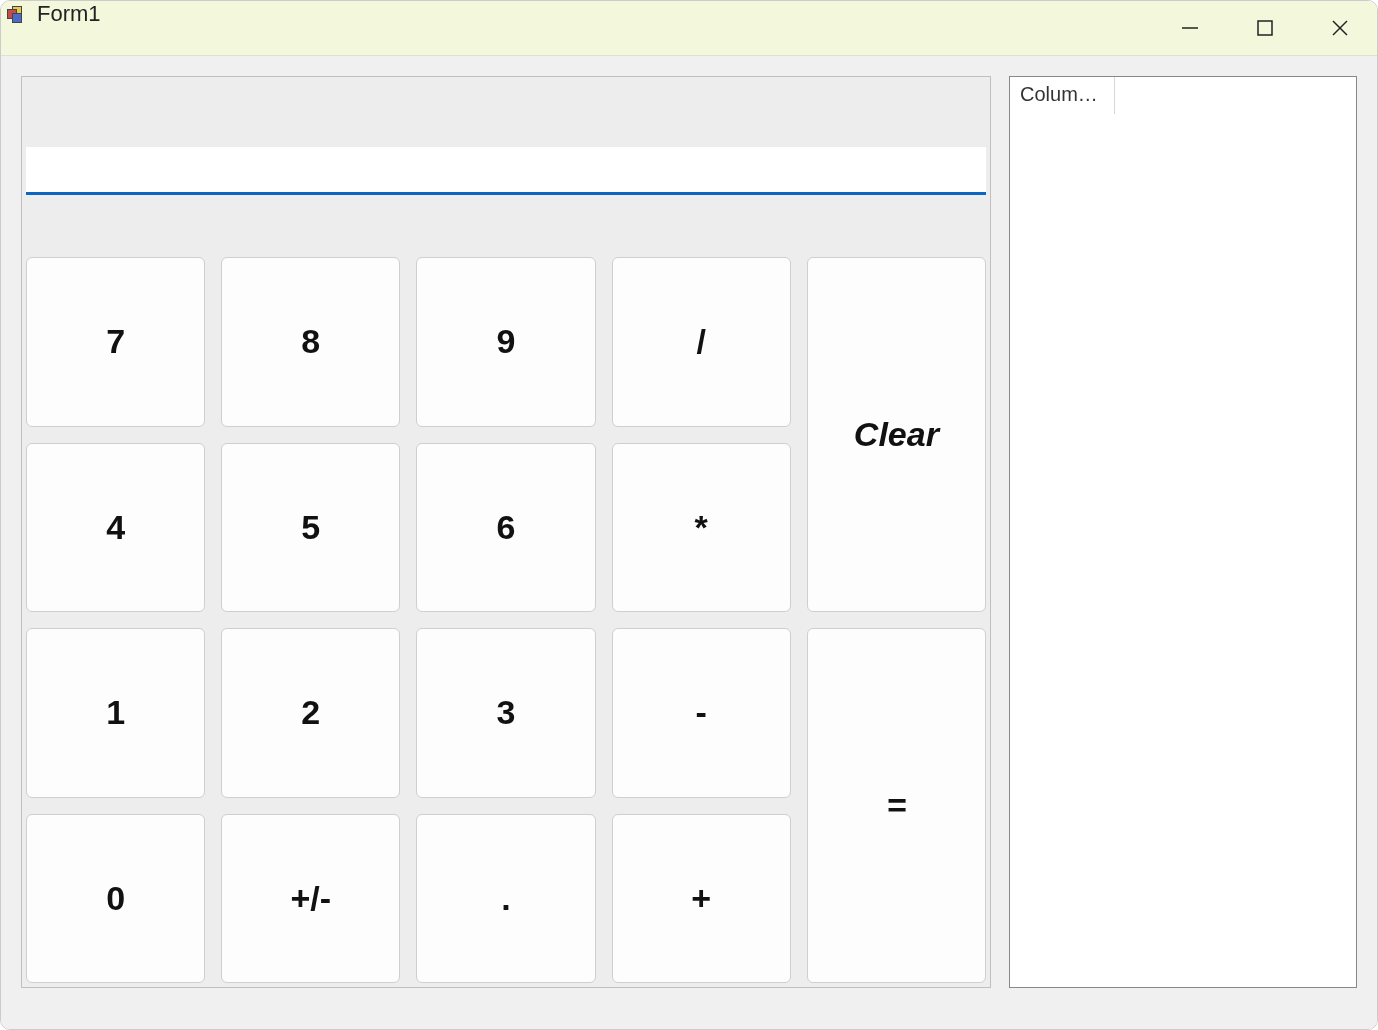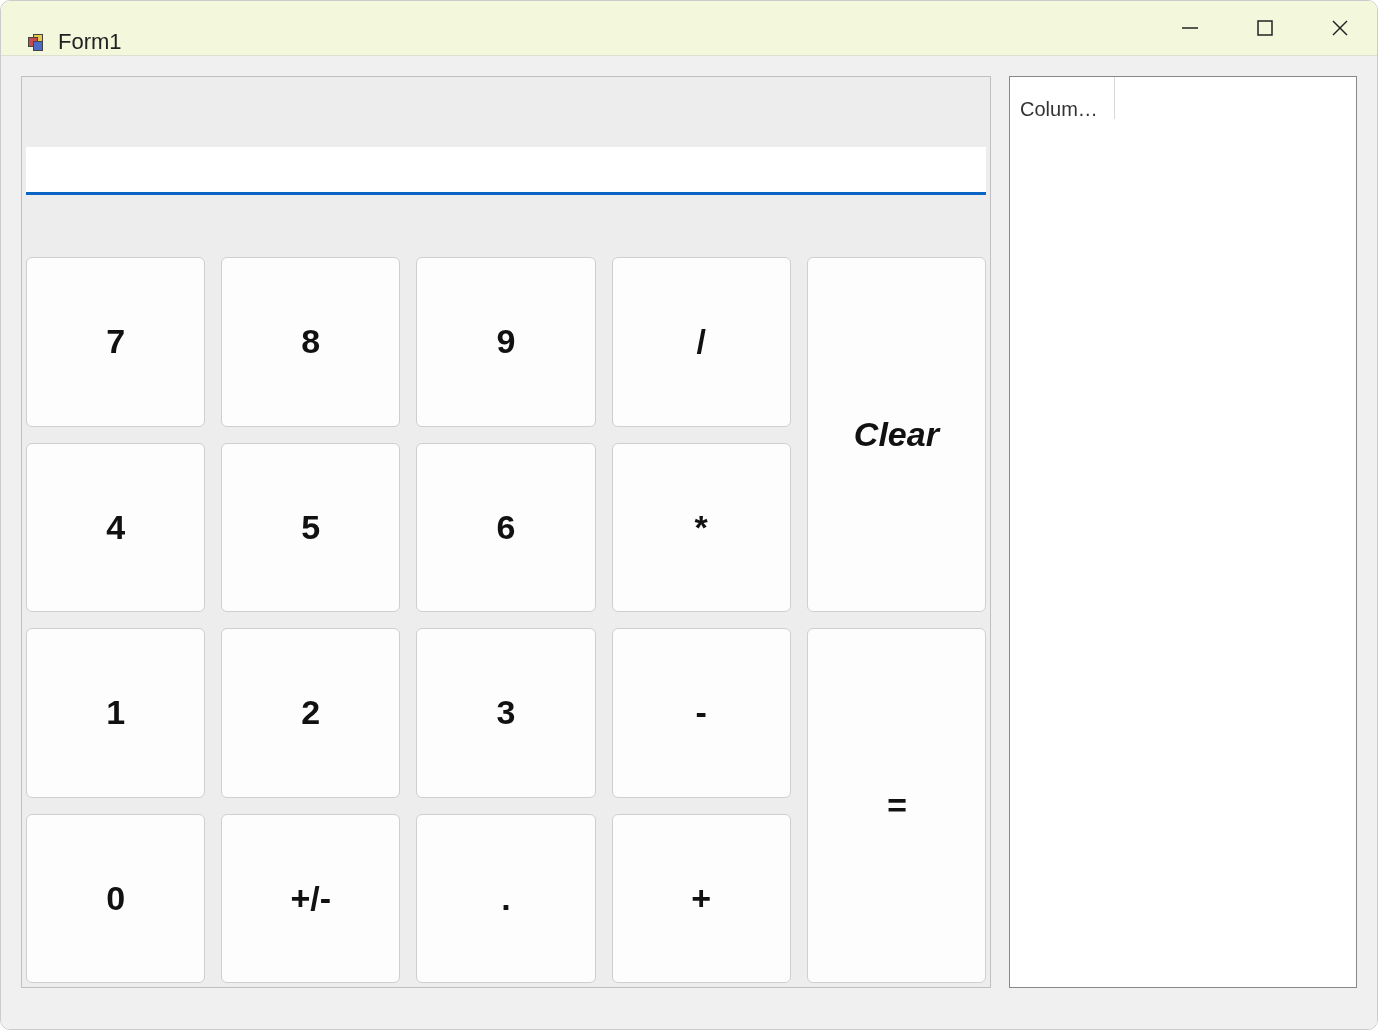--- a/index.html
+++ b/index.html
@@ -20,23 +20,23 @@
       background: #ffffff;
       border: 1px solid #cccccc;
       border-radius: 10px;
       position: relative;
       overflow: hidden;
     }
     .titlebar {
       height: 55px;
       background: #f3f8dd;
       display: flex;
-      align-items: flex-end;
+      align-items: flex-start;
       justify-content: space-between;
-      padding: 0 0 0 27px;
+      padding: 0 0 0 6px;
       border-bottom: 1px solid #e0e0d0;
     }
     .titlebar-left {
       display: flex;
       align-items: center;
       gap: 8px;
     }
     .app-icon {
       width: 22px;
       height: 22px;
@@ -143,21 +143,21 @@
       background: #ffffff;
       border: 1px solid #888;
     }
     .list-header {
       height: 38px;
       display: flex;
       align-items: stretch;
       border-bottom: 1px solid #ffffff;
     }
     .col-cell {
-      padding: 21px 10px;
+      padding: 6px 10px;
       font-size: 20px;
       color: #333;
       border-right: 1px solid #d8d8d8;
       background: #ffffff;
       white-space: nowrap;
       overflow: hidden;
       text-overflow: ellipsis;
       width: 105px;
     }
   </style>

